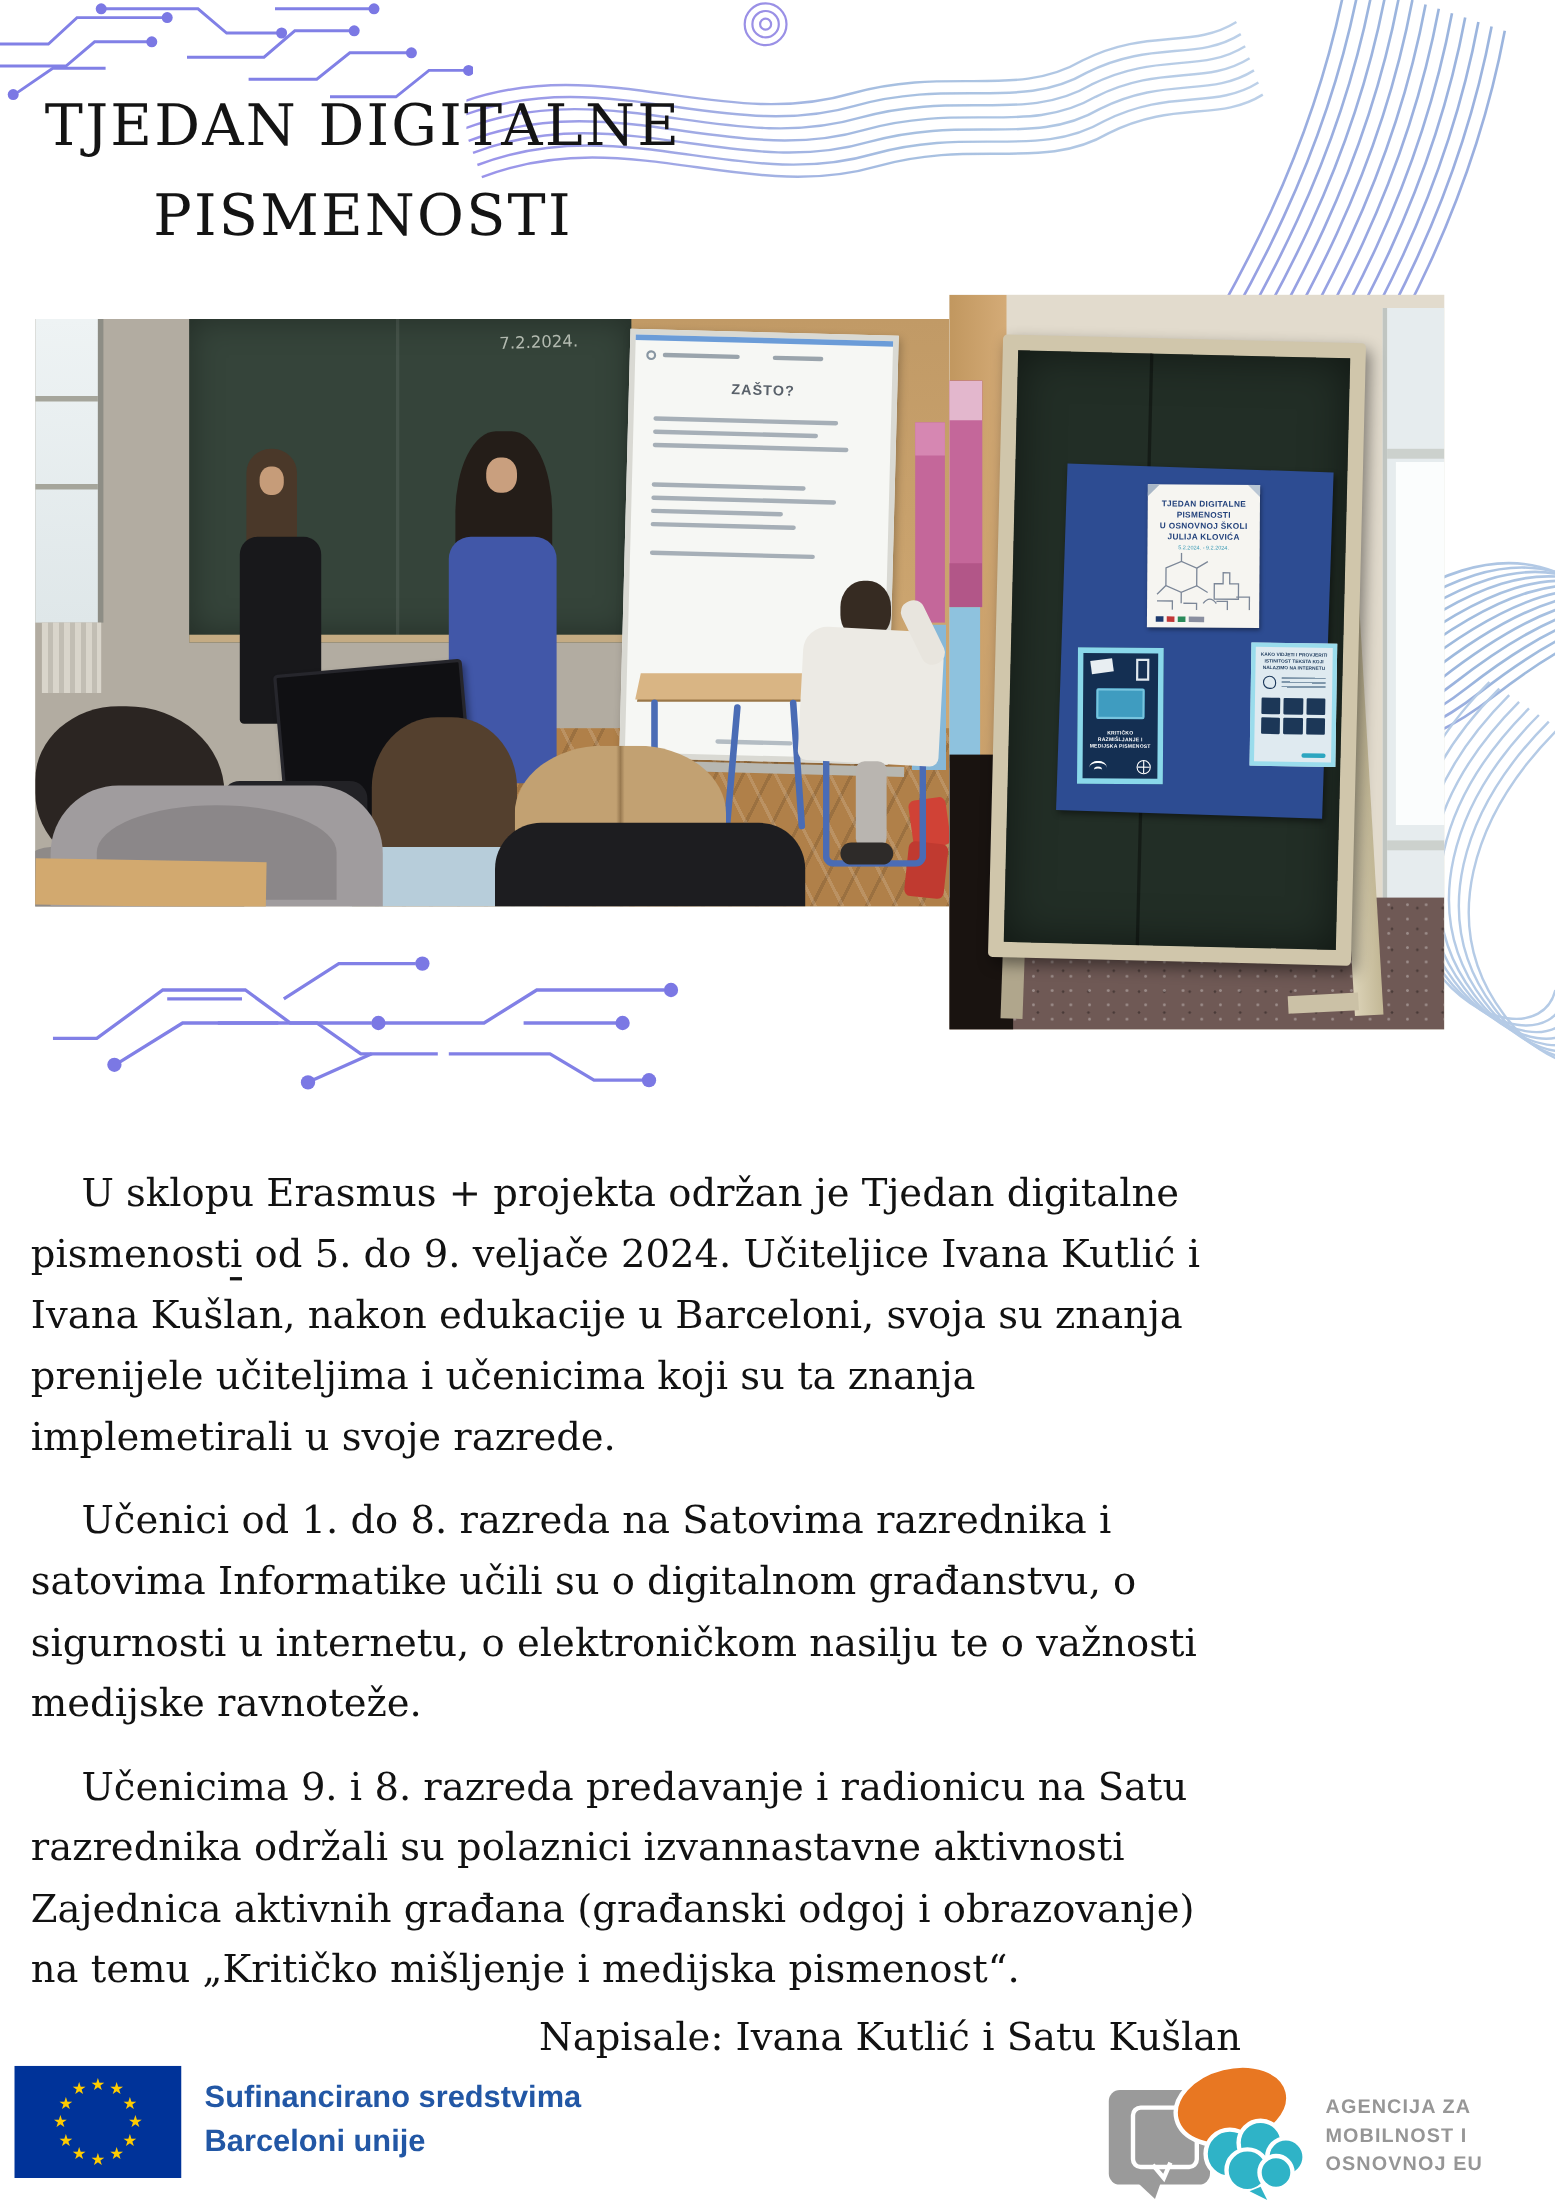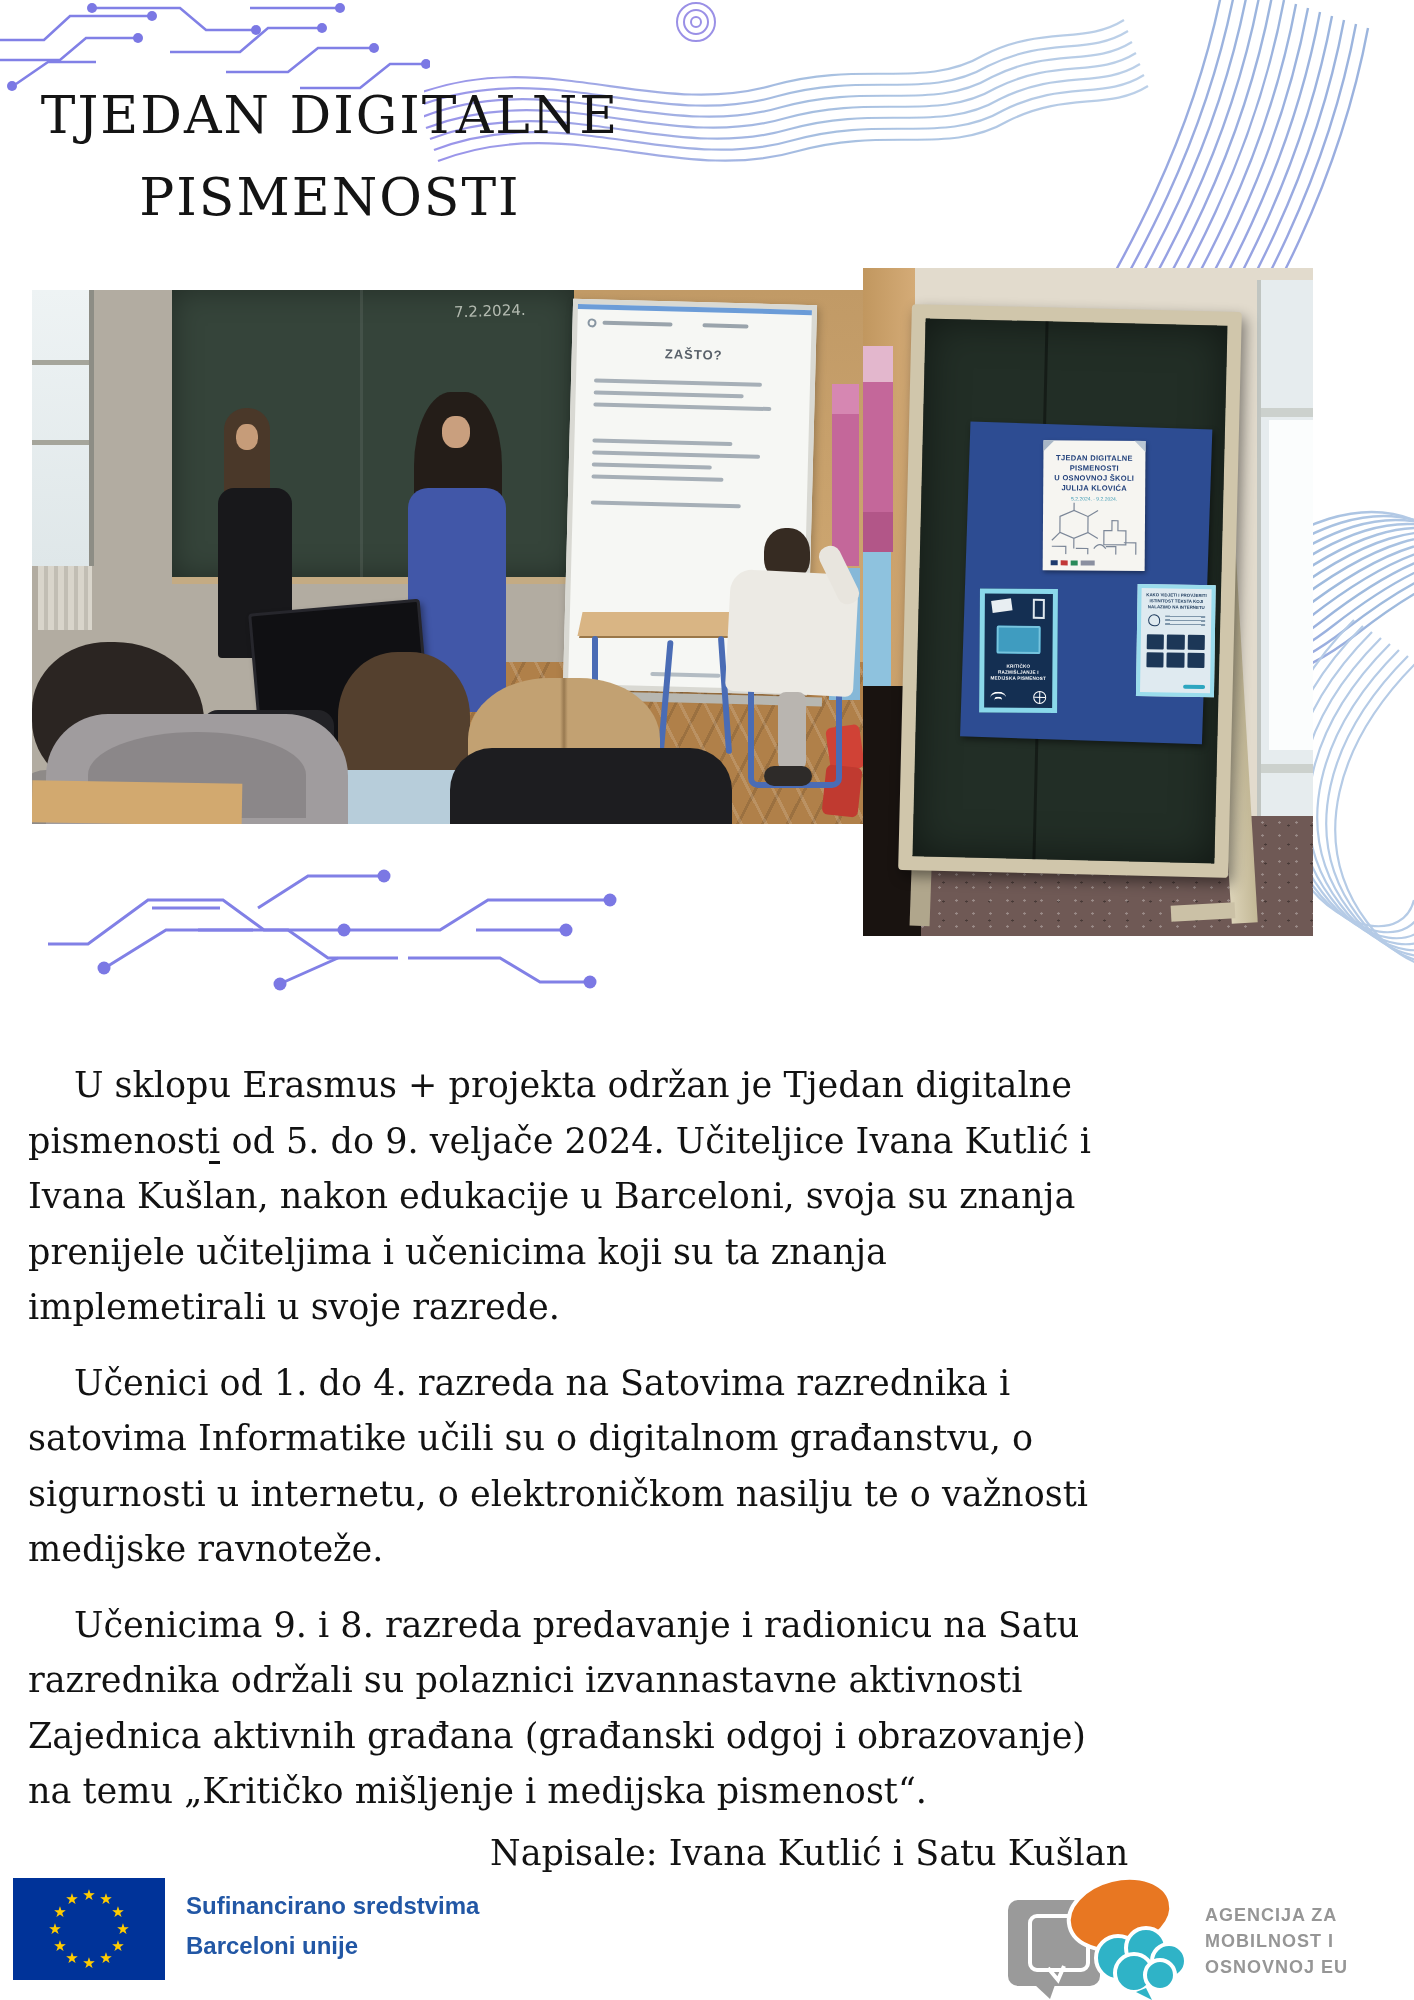--- a/index.html
+++ b/index.html
@@ -134,21 +134,21 @@
   .flyer-right .brand { position:absolute; right:5px; bottom:4px; width:22px; height:4px; background:#2da6c0; border-radius:2px; }
 
   
   .article { position:absolute; left:28px; top:1038px; width:1086px; font-size:35px; line-height:55.5px; color:#121212; }
   .article p { text-indent:46px;margin-top:20px; }
   .article .u-char { border-bottom:3px solid #121212; }
   .byline { padding-left:462px; margin-top:6px; white-space:nowrap; }
 
   
   .eu-flag { position:absolute; left:13px; top:1878px; }
-  .eu-text { position:absolute; left:186px; top:1886px; font-family:"Liberation Sans",sans-serif; font-weight:bold; font-size:24px; line-height:40px; color:#2257a5; }
+  .eu-text { position:absolute; left:186px; top:1886px; font-family:"Liberation Sans",sans-serif; font-weight:bold; font-size:28px; line-height:40px; color:#2257a5; }
   .agency { position:absolute; left:1000px; top:1862px; width:414px; height:138px; }
   .agency-logo { position:absolute; left:0; top:0; }
   .ag-text { position:absolute; left:205px; top:40px; font-family:"Liberation Sans",sans-serif; font-size:18px; line-height:26px; color:#969696; letter-spacing:1px; font-weight:bold; }
 
   svg.decor { position:absolute; z-index:0; }
   .decor-tl { left:0; top:0; }
   .decor-waves { left:424px; top:0; }
   .decor-mid { left:48px; top:866px; }
 </style>
 </head>
@@ -415,21 +415,21 @@
         <circle cx="232" cy="118" r="6.5"></circle>
       <circle cx="562" cy="34" r="6.5"></circle>
         <circle cx="518" cy="64" r="6.5"></circle>
         <circle cx="542" cy="116" r="6.5"></circle>
       <circle cx="296" cy="64" r="6.5"></circle>
     </g>
   </svg>
 
   <div class="article">
     <p><span>U sklopu Erasmus + projekta održan je Tjedan digitalne pismenost</span><span class="u-char">i</span><span> od 5. do 9. veljače 2024. Učiteljice Ivana Kutlić i Ivana Kušlan, nakon edukacije u Barceloni, svoja su znanja prenijele učiteljima i učenicima koji su ta znanja implemetirali u svoje razrede.</span></p>
-    <p>Učenici od 1. do 4. razreda na Satovima razrednika i satovima Informatike učili su o digitalnom građanstvu, o sigurnosti u internetu, o elektroničkom nasilju te o važnosti medijske ravnoteže.</p>
+    <p>Učenici od 1. do 8. razreda na Satovima razrednika i satovima Informatike učili su o digitalnom građanstvu, o sigurnosti u internetu, o elektroničkom nasilju te o važnosti medijske ravnoteže.</p>
     <p>Učenicima 9. i 8.  razreda predavanje i radionicu na Satu razrednika održali su polaznici izvannastavne aktivnosti Zajednica aktivnih građana  (građanski odgoj i obrazovanje) na temu „Kritičko mišljenje i medijska pismenost“.</p>
     <div class="byline">Napisale: Ivana Kutlić i Satu Kušlan</div>
   </div>
 
   <svg class="eu-flag" width="152" height="102" viewBox="0 0 152 102" font-family="DejaVu Sans, sans-serif">
     <rect width="152" height="102" fill="#003399"></rect>
     <g fill="#ffcc00" font-size="15" text-anchor="middle">
       <text x="76" y="22">★</text>
         <text x="93" y="26">★</text>
         <text x="105" y="39">★</text>

